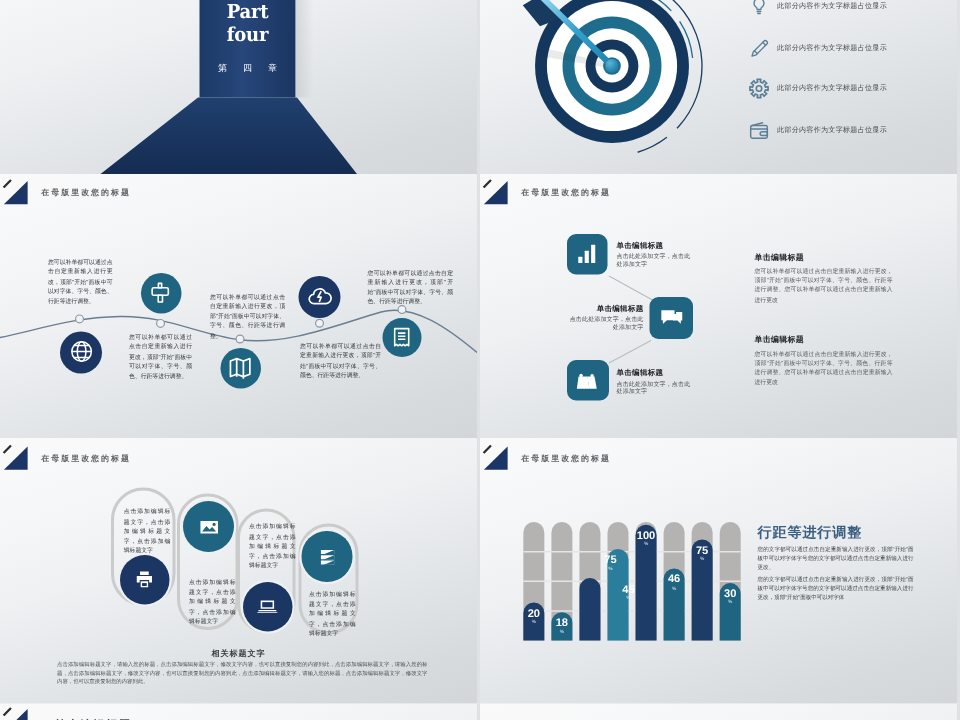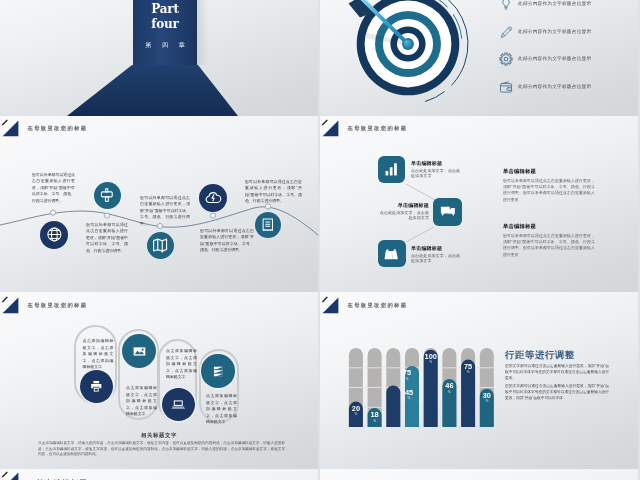--- a/index.html
+++ b/index.html
@@ -391,21 +391,21 @@
           <path d="M47.6,135.0 L47.6,123.1 A7,7 0 0 1 61.6,123.1 L61.6,135.0 Z" fill="#1f6480"></path>
           <path d="M66.3,135.0 L66.3,100.4 A7,7 0 0 1 80.3,100.4 L80.3,135.0 Z" fill="#1d3c68"></path>
           <path d="M85.0,135.0 L85.0,81.0 A7,7 0 0 1 99.0,81.0 L99.0,135.0 Z" fill="#2a7e9b"></path>
           <path d="M103.7,135.0 L103.7,64.8 A7,7 0 0 1 117.7,64.8 L117.7,135.0 Z" fill="#1d3c68"></path>
           <path d="M122.4,135.0 L122.4,94.0 A7,7 0 0 1 136.4,94.0 L136.4,135.0 Z" fill="#1f6480"></path>
           <path d="M141.1,135.0 L141.1,74.6 A7,7 0 0 1 155.1,74.6 L155.1,135.0 Z" fill="#1d3c68"></path>
           <path d="M159.8,135.0 L159.8,103.7 A7,7 0 0 1 173.8,103.7 L173.8,135.0 Z" fill="#1f6480"></path>
         </svg>
         <div class="bc-val" style="left: 28.9px; top: 112.8px; width: 14px; font-size: 7.4px; line-height: 7.4px;"><span>20</span><div style="font-size: 3.2px; line-height: 5px; font-weight: 400; opacity: 0.9;">%</div></div>
         <div class="bc-val" style="left: 47.6px; top: 119.3px; width: 14px; font-size: 7.4px; line-height: 7.4px;"><span>18</span><div style="font-size: 3.2px; line-height: 5px; font-weight: 400; opacity: 0.9;">%</div></div>
-        <div class="bc-val" style="left: 72px; top: 96.6px; width: 34px; font-size: 7.4px; line-height: 7.4px;"><span>45</span><div style="font-size: 3.2px; line-height: 5px; font-weight: 400; opacity: 0.9;">%</div></div>
+        <div class="bc-val" style="left: 82px; top: 96.6px; width: 34px; font-size: 7.4px; line-height: 7.4px;"><span>45</span><div style="font-size: 3.2px; line-height: 5px; font-weight: 400; opacity: 0.9;">%</div></div>
         <div class="bc-val" style="left: 80px; top: 77.2px; width: 14px; font-size: 7.4px; line-height: 7.4px;"><span>75</span><div style="font-size: 3.2px; line-height: 5px; font-weight: 400; opacity: 0.9;">%</div></div>
         <div class="bc-val" style="left: 103.7px; top: 61px; width: 14px; font-size: 7.4px; line-height: 7.4px;"><span>100</span><div style="font-size: 3.2px; line-height: 5px; font-weight: 400; opacity: 0.9;">%</div></div>
         <div class="bc-val" style="left: 122.4px; top: 90.2px; width: 14px; font-size: 7.4px; line-height: 7.4px;"><span>46</span><div style="font-size: 3.2px; line-height: 5px; font-weight: 400; opacity: 0.9;">%</div></div>
         <div class="bc-val" style="left: 141.1px; top: 70.8px; width: 14px; font-size: 7.4px; line-height: 7.4px;"><span>75</span><div style="font-size: 3.2px; line-height: 5px; font-weight: 400; opacity: 0.9;">%</div></div>
         <div class="bc-val" style="left: 159.8px; top: 99.9px; width: 14px; font-size: 7.4px; line-height: 7.4px;"><span>30</span><div style="font-size: 3.2px; line-height: 5px; font-weight: 400; opacity: 0.9;">%</div></div>
       </div>
   <div class="bc-title">行距等进行调整</div>
   <div id="bc-paras">
         <div class="bc-p" style="left: 185px; top: 71px; width: 104px;">您的文字都可以通过点击自定重新输入进行更改，顶部"开始"面板中可以对字体字号您的文字都可以通过点击自定重新输入进行更改。</div>
         <div class="bc-p" style="left: 185px; top: 90.5px; width: 104px;">您的文字都可以通过点击自定重新输入进行更改，顶部"开始"面板中可以对字体字号您的文字都可以通过点击自定重新输入进行更改，顶部"开始"面板中可以对字体</div>

